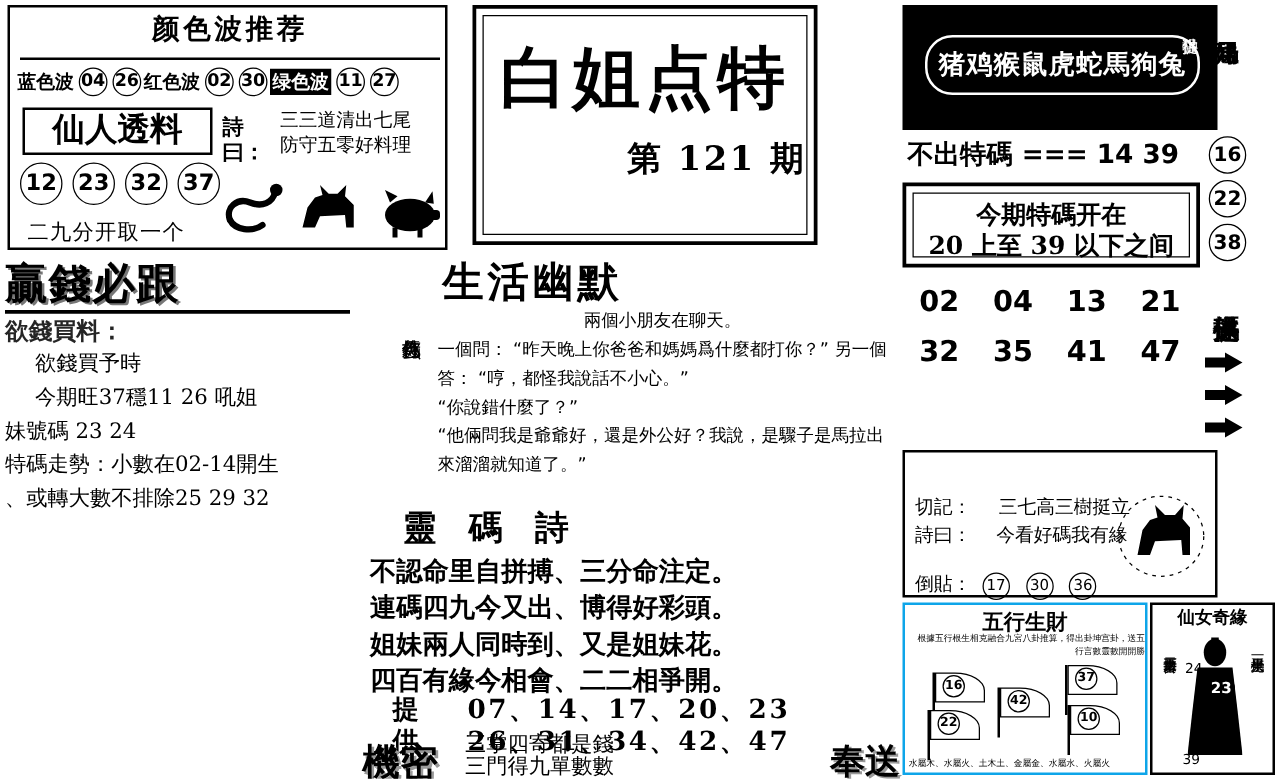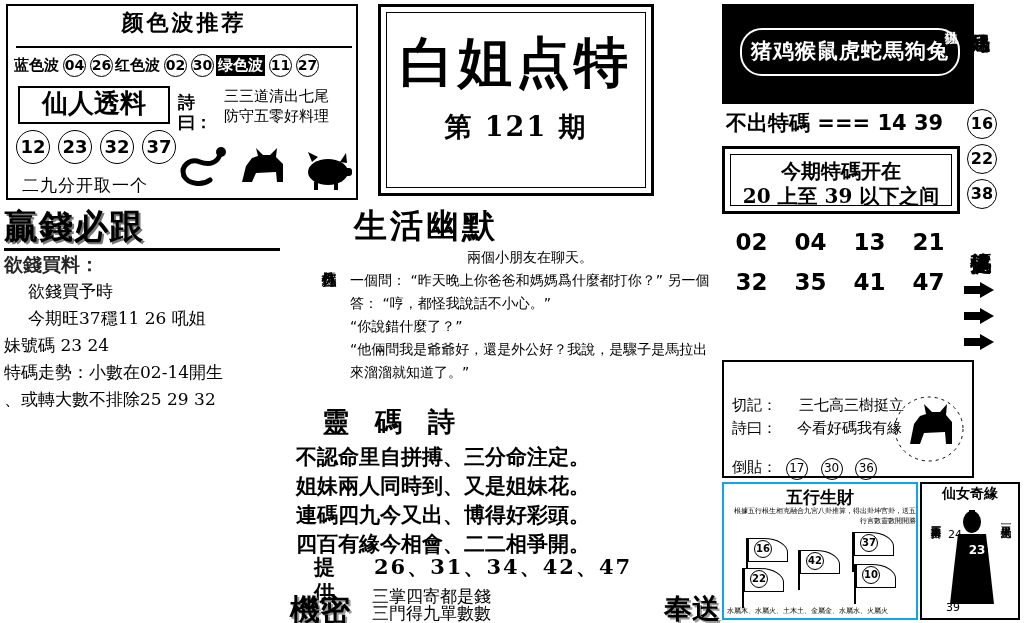--- a/index.html
+++ b/index.html
@@ -26,21 +26,21 @@
   #cw-poem .tag{position:absolute;left:0;top:6px;width:44px;font-size:17px;font-weight:bold;}
   #cw-poem .txt{position:absolute;left:46px;top:0;width:132px;}
   #cw-animals{position:absolute;left:168px;top:136px;width:182px;height:56px;}
   .animal{position:absolute;top:0;width:54px;height:54px;}
 
   
   #maintitle{left:378px;top:4px;width:276px;height:192px;border:3px solid #000;}
   #mt-inner{position:absolute;left:5px;top:5px;right:5px;bottom:5px;border:1px solid #000;}
   #mt-text{position:absolute;left:0;top:14px;width:100%;text-align:center;font-size:54px;font-weight:bold;
            font-family:"DejaVu Serif",serif;letter-spacing:4px;}
-  #mt-issue{position:absolute;left:0;top:96px;width:100%;text-align:center;font-size:27px;font-weight:bold;
+  #mt-issue{position:absolute;left:0;top:96px;width:100%;text-align:right;font-size:27px;font-weight:bold;
             font-family:"DejaVu Serif",serif;letter-spacing:2px;}
 
   
   #tr-black{left:722px;top:4px;width:252px;height:100px;background:#000;}
   #tr-oval{position:absolute;left:18px;top:24px;width:216px;height:44px;border:2px solid #fff;border-radius:22px;
            color:#fff;text-align:center;line-height:42px;font-size:21px;font-weight:bold;letter-spacing:1px;}
   #tr-notout{left:722px;top:106px;width:252px;height:36px;font-size:21px;font-weight:bold;padding-left:4px;line-height:34px;}
   #tr-smalltxt{left:932px;top:8px;width:38px;height:92px;color:#fff;font-size:13px;line-height:17px;text-align:center;z-index:5;}
 
   
@@ -351,29 +351,30 @@
       <div>一個問： “昨天晚上你爸爸和媽媽爲什麼都打你？” 另一個答： “哼，都怪我說話不小心。”</div>
       <div>“你說錯什麼了？”</div>
       <div>“他倆問我是爺爺好，還是外公好？我說，是驟子是馬拉出來溜溜就知道了。”</div>
     </div>
   </div>
 
   <div class="box" id="poem">
     <div id="poem-t">靈碼詩</div>
     <div id="poem-lines">
       <div>不認命里自拼搏、三分命注定。</div>
+      <div>連碼四九今又出、博得好彩頭。</div>
       <div>姐妹兩人同時到、又是姐妹花。</div>
-      <div>連碼四九今又出、博得好彩頭。</div>
       <div>四百有緣今相會、二二相爭開。</div>
     </div>
     <div id="poem-tg">
       <div>提</div>
       <div>供</div>
     </div>
     <div id="poem-nums">
+      <div>07、14、17、20、23</div>
       <div>26、31、34、42、47</div>
     </div>
   </div>
 
   <div class="box" id="banner">
     <span class="big">機密</span>
     <span class="mid">
       <span style="display:block">三掌四寄都是錢</span>
       <span style="display:block">三門得九單數數</span>
     </span>

